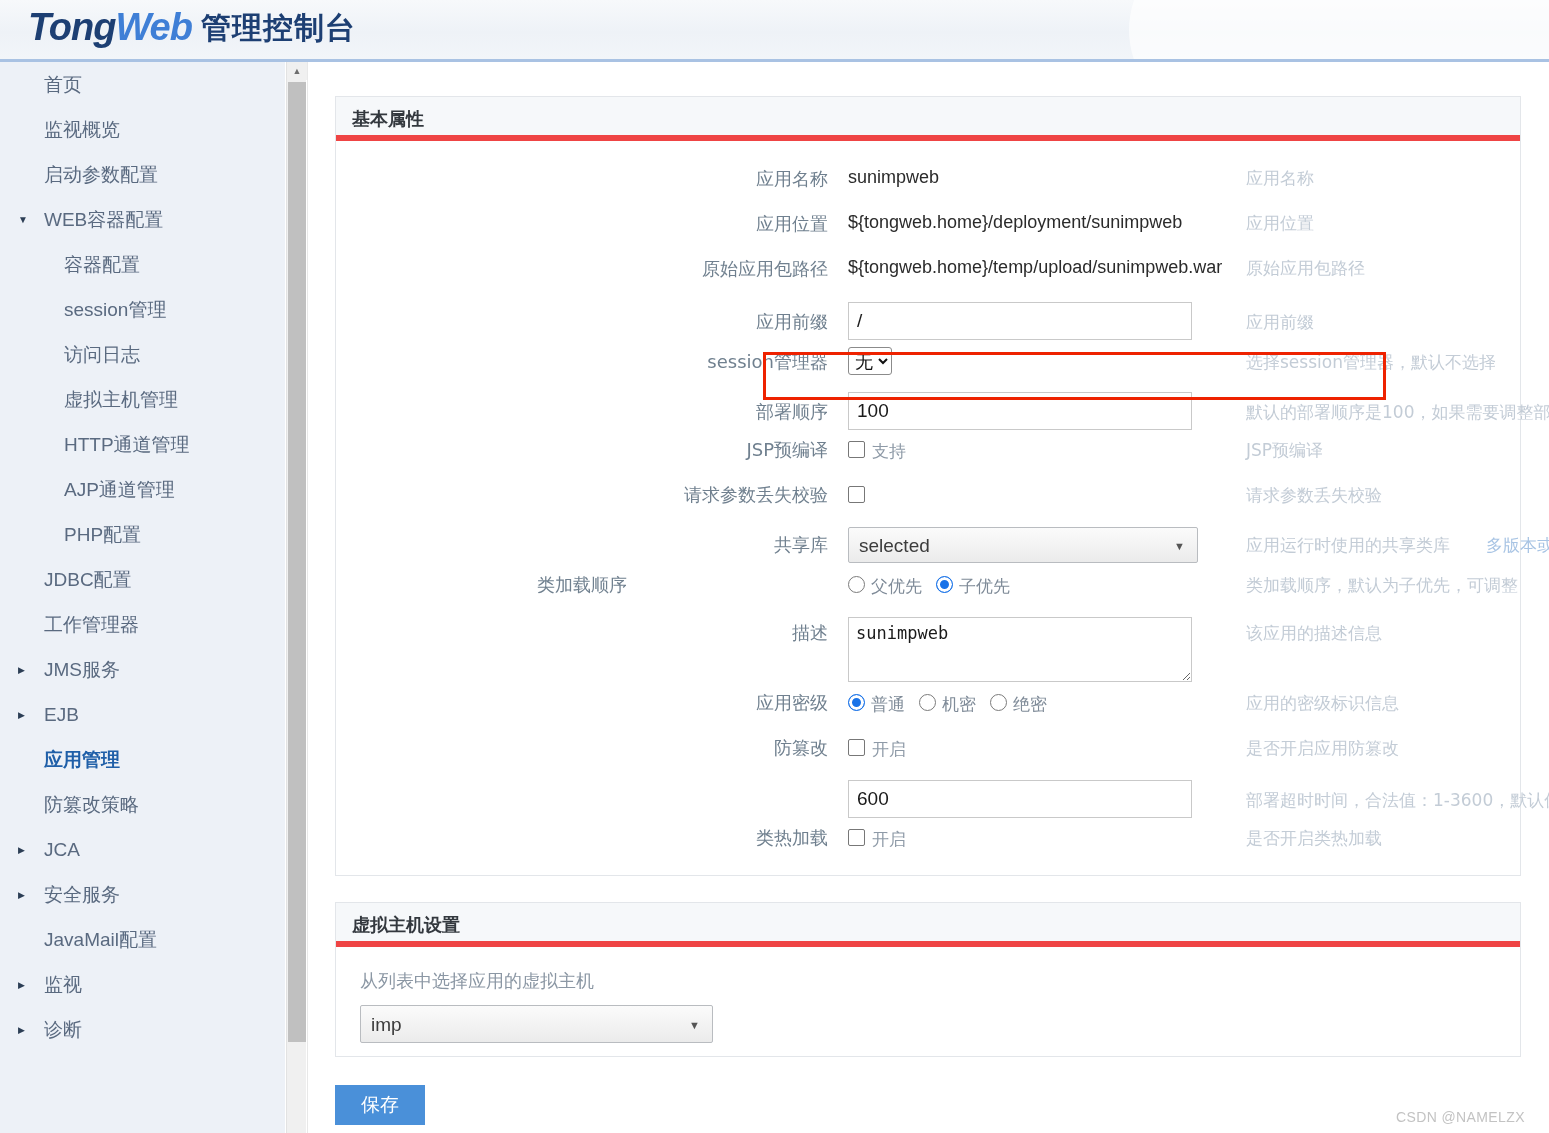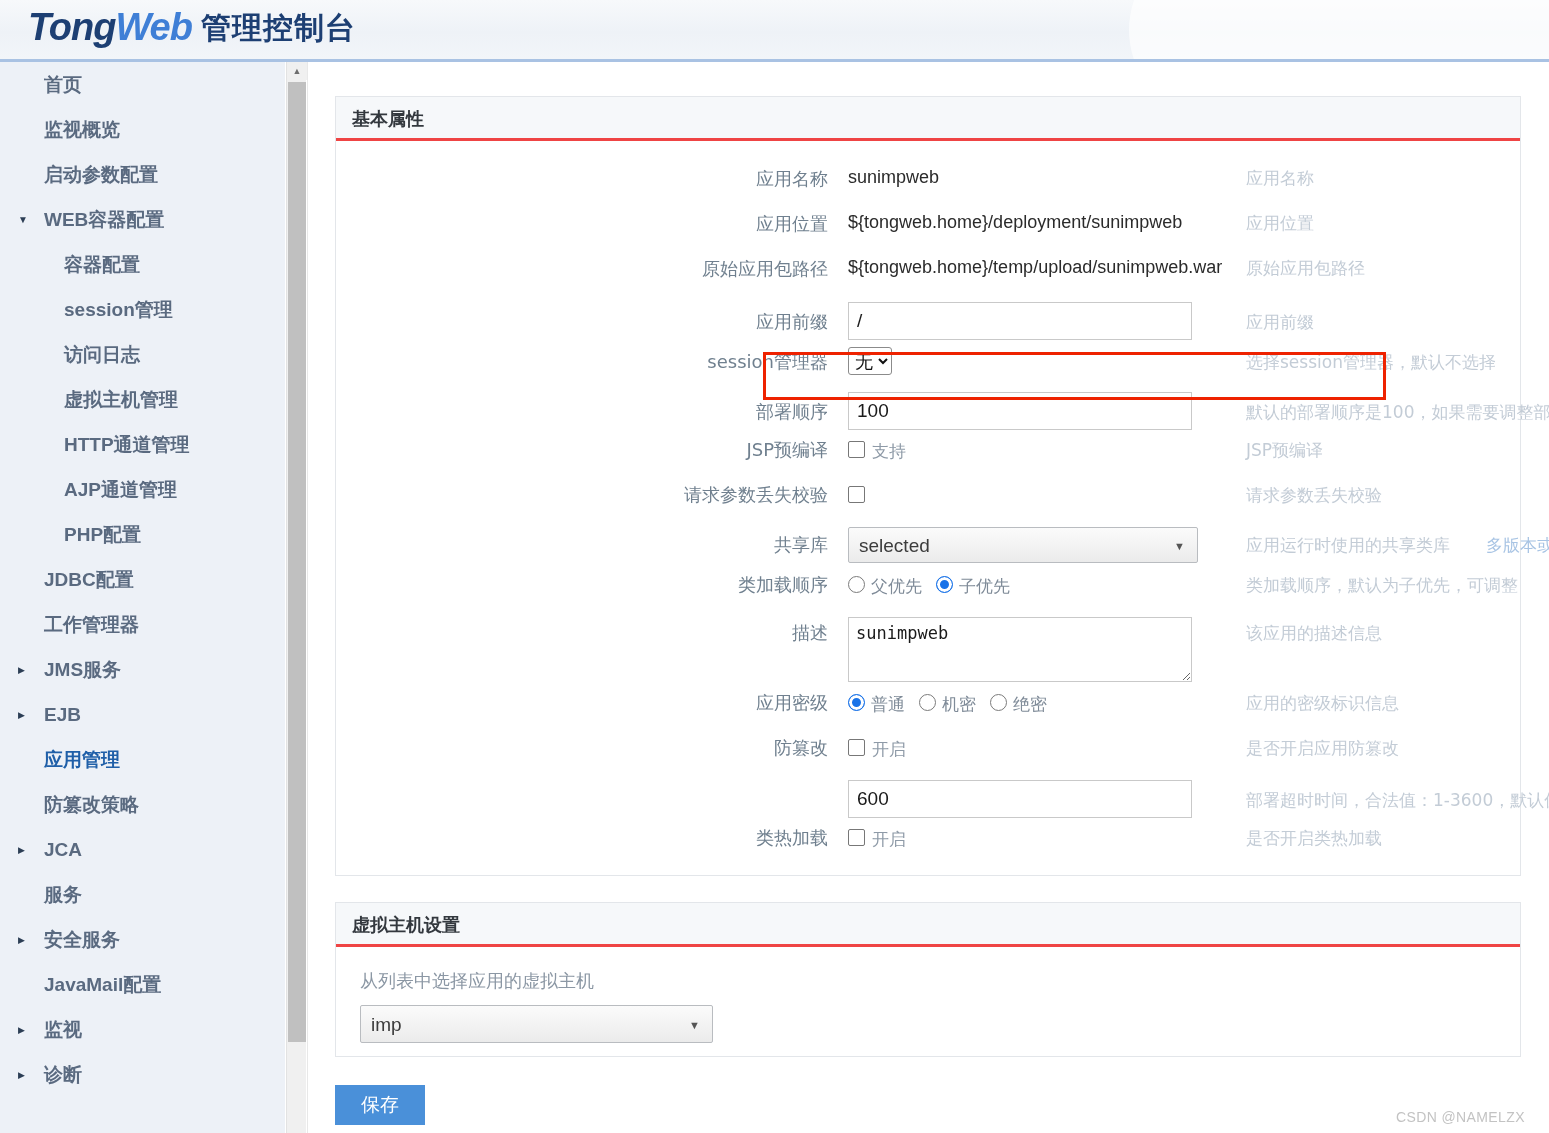--- a/index.html
+++ b/index.html
@@ -55,21 +55,21 @@
   .nav-item {
     position: relative;
     height: 45px;
     line-height: 45px;
     font-size: 19px;
     color: #5a6a80;
     white-space: nowrap;
     cursor: pointer;
     font-family: "Liberation Sans", sans-serif;
   }
-  .nav-item .nav-label { display: inline-block; font-weight: bold; }
+  .nav-item .nav-label { display: inline-block; }
   .nav-item.lvl0 { padding-left: 44px; }
   .nav-item.lvl0.has-arrow { padding-left: 44px; }
   .nav-item.lvl1 { padding-left: 64px; }
   .nav-item.active .nav-label { color: #1f5fa8; font-weight: bold; }
   .nav-arrow {
     position: absolute; left: 18px; top: 0;
     width: 14px; height: 45px;
     line-height: 45px;
     font-size: 10px;
     color: #2c3e55;
@@ -115,21 +115,21 @@
   .panel {
     position: absolute;
     left: 27px;
     width: 1186px;
     border: 1px solid #e3e6ea;
     background: #fff;
   }
   .panel-header {
     height: 44px;
     background: #f6f8fa;
-    border-bottom: 3px solid #ef4444;
+    border-bottom: 6px solid #ef4444;
     padding-left: 16px;
     line-height: 44px;
     font-size: 18px;
     font-weight: bold;
     color: #33383e;
     font-family: "DejaVu Serif", serif;
   }
   .panel-body { position: relative; }
 
   
@@ -312,21 +312,20 @@
     <div class="nav-item lvl1"><span class="nav-label">HTTP通道管理</span></div>
     <div class="nav-item lvl1"><span class="nav-label">AJP通道管理</span></div>
     <div class="nav-item lvl1"><span class="nav-label">PHP配置</span></div>
     <div class="nav-item lvl0"><span class="nav-label">JDBC配置</span></div>
     <div class="nav-item lvl0"><span class="nav-label">工作管理器</span></div>
     <div class="nav-item lvl0 has-arrow"><span class="nav-arrow right"></span><span class="nav-label">JMS服务</span></div>
     <div class="nav-item lvl0 has-arrow"><span class="nav-arrow right"></span><span class="nav-label">EJB</span></div>
     <div class="nav-item lvl0 active"><span class="nav-label">应用管理</span></div>
     <div class="nav-item lvl0"><span class="nav-label">防篡改策略</span></div>
     <div class="nav-item lvl0 has-arrow"><span class="nav-arrow right"></span><span class="nav-label">JCA</span></div>
-    <div class="nav-item lvl0"><span class="nav-label">服务</span></div>
     <div class="nav-item lvl0 has-arrow"><span class="nav-arrow right"></span><span class="nav-label">安全服务</span></div>
     <div class="nav-item lvl0"><span class="nav-label">JavaMail配置</span></div>
     <div class="nav-item lvl0 has-arrow"><span class="nav-arrow right"></span><span class="nav-label">监视</span></div>
     <div class="nav-item lvl0 has-arrow"><span class="nav-arrow right"></span><span class="nav-label">诊断</span></div>
   </div>
 <div id="sb-track">
   <div id="sb-up"></div>
   <div id="sb-thumb"></div>
 </div>
 <div id="sb-divider"></div>
@@ -398,21 +397,21 @@
         <div class="ctrl">
           <div class="fancy-select">
             <span>selected</span>
             <span class="caret"></span>
           </div>
         </div>
         <div class="help" style="line-height:36px;"><span>应用运行时使用的共享类库</span><span class="help-link">多版本或冗余类检测</span></div>
       </div>
 
       <div class="row" style="top:431px;">
-        <div class="lbl" style="line-height:26px;">类加载顺序</div>
+        <div class="lbl" style="line-height:26px;text-align:center;">类加载顺序</div>
         <div class="ctrl" style="line-height:26px;">
           <span class="rb"></span><span class="rb-text">父优先</span><span class="rb sel"></span><span class="rb-text">子优先</span>
         </div>
         <div class="help" style="line-height:26px;">类加载顺序，默认为子优先，可调整</div>
       </div>
 
       <div class="row" style="top:476px; height:72px;">
         <div class="lbl" style="line-height:32px;">描述</div>
         <div class="ctrl"><textarea class="ta" style="">sunimpweb</textarea></div>
         <div class="help" style="line-height:32px;">该应用的描述信息</div>

